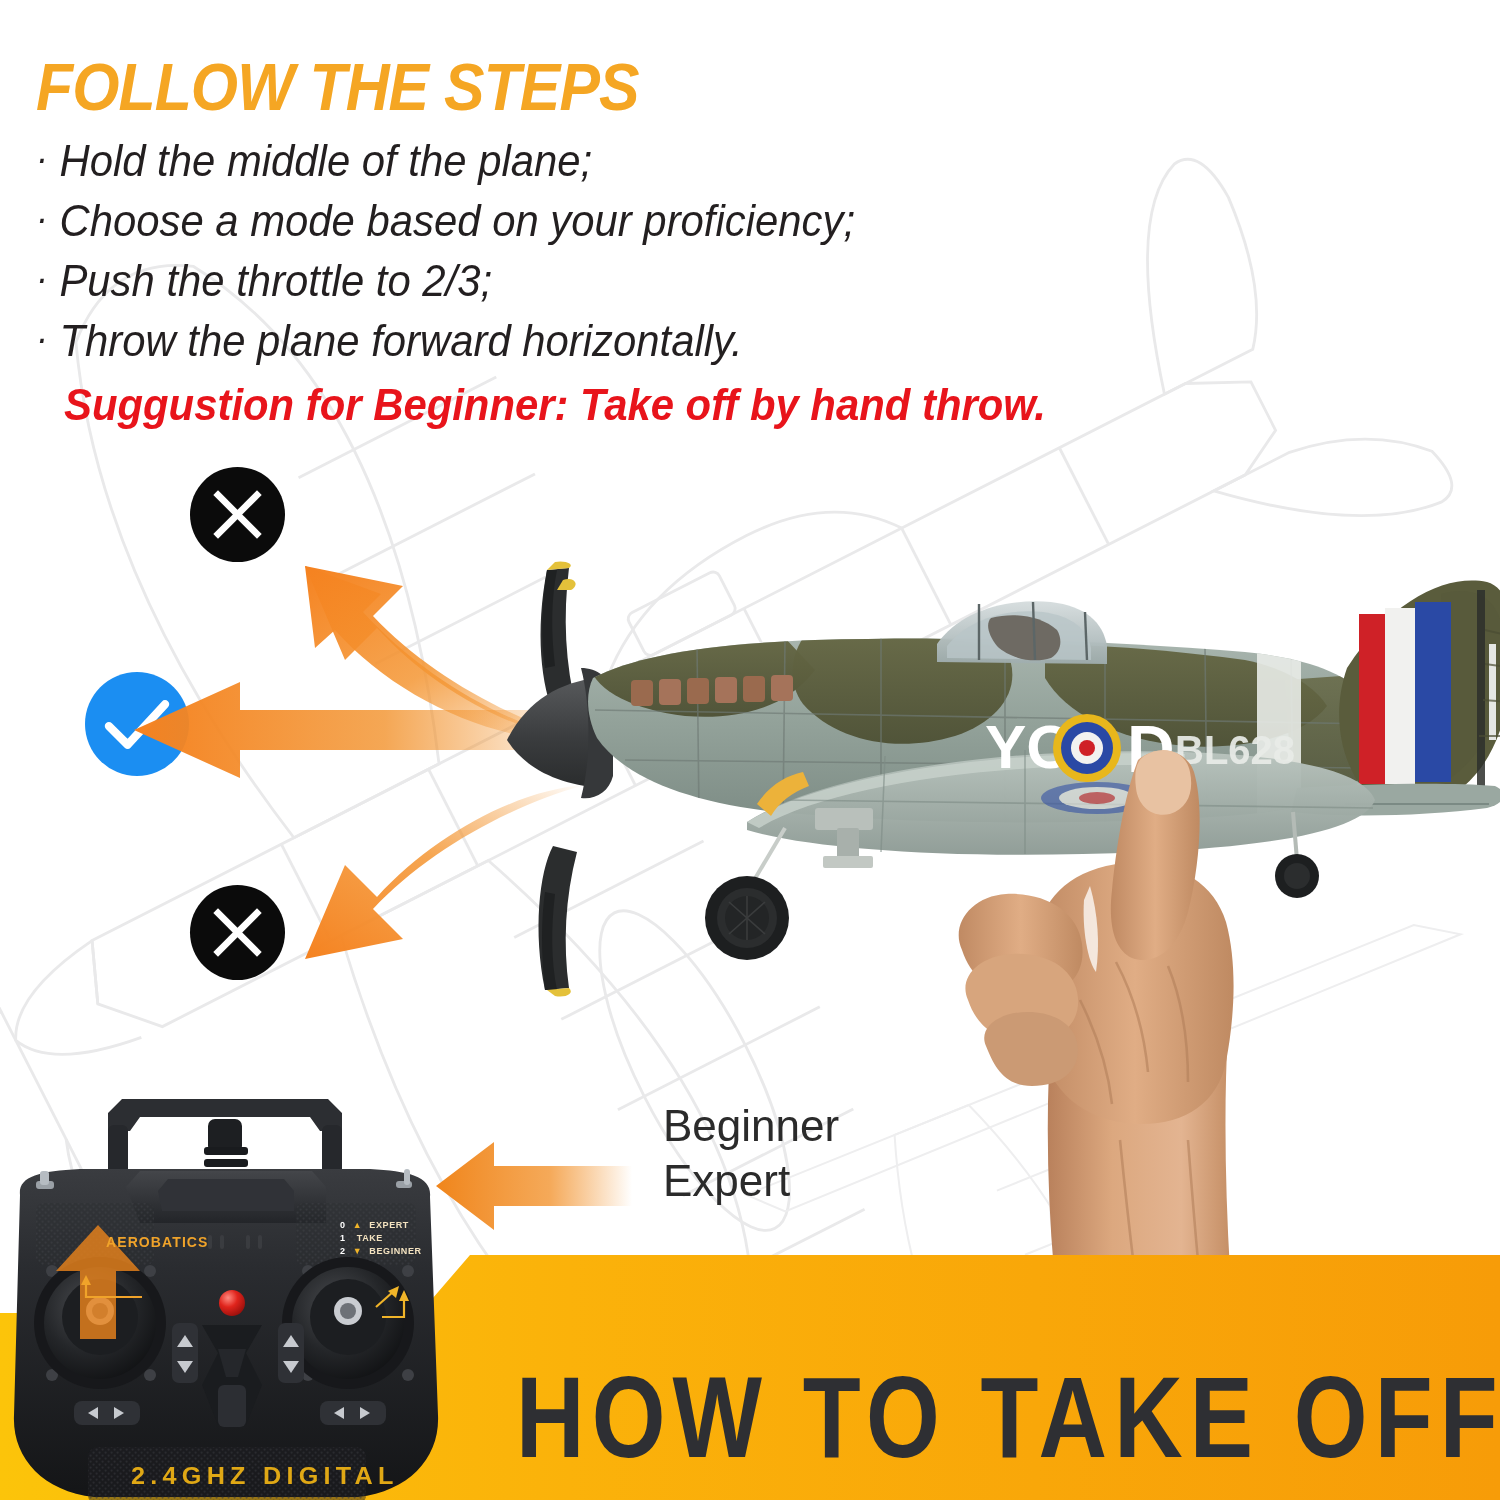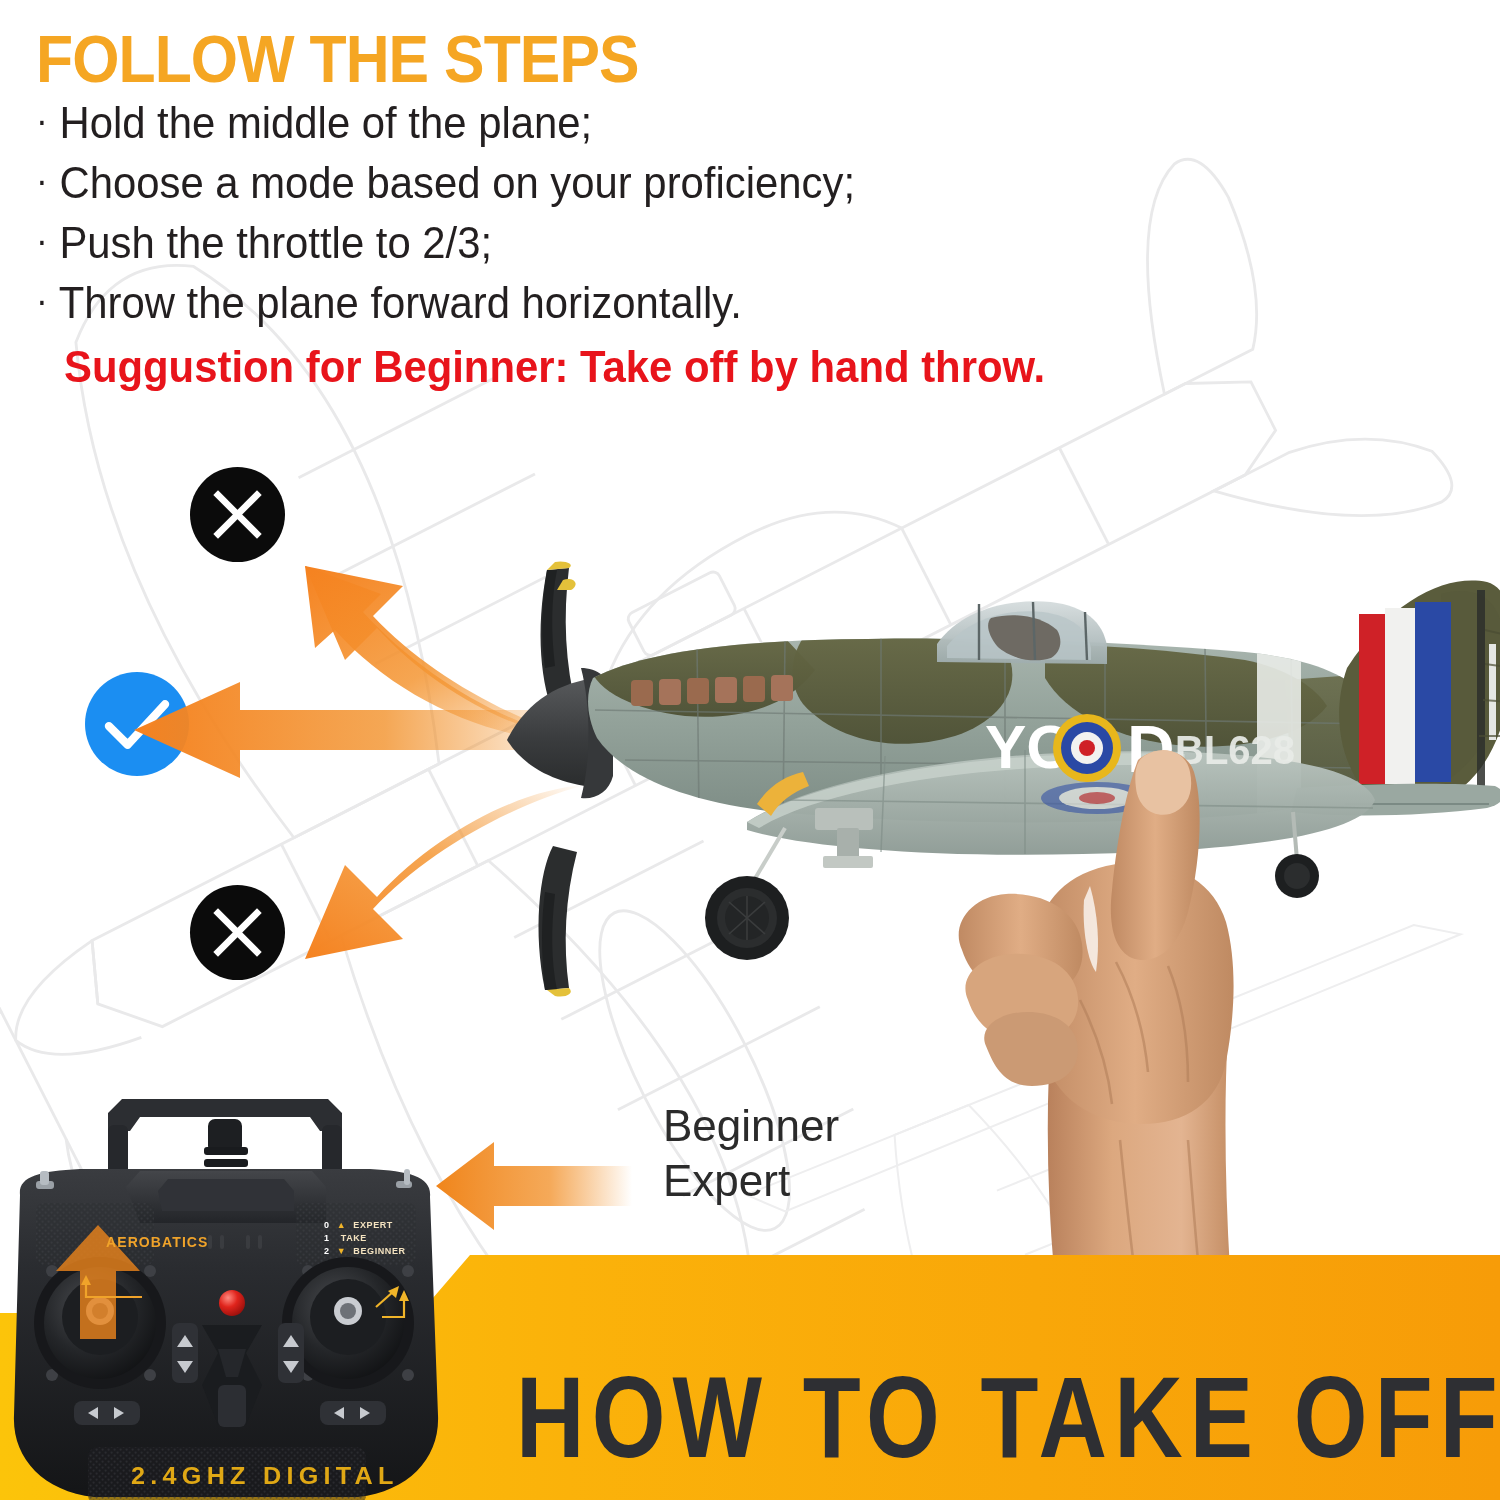--- a/index.html
+++ b/index.html
@@ -9,30 +9,30 @@
     font-family:"Liberation Sans", sans-serif;
   }
   #stage { position:absolute; inset:0; width:1500px; height:1500px; }
 
   
   .blueprint { position:absolute; inset:0; pointer-events:none; }
   .blueprint svg { position:absolute; width:1500px; height:1500px; }
 
   
   .headline {
-    position:absolute; left:36px; top:26px; width:1180px;
+    position:absolute; left:36px; top:54px; width:1180px;font-style:italic;
   }
   .headline-title {
     font-size:66px; font-weight:bold; color:#f5a623;
     letter-spacing:-1px; line-height:1.02;
     font-family:"Liberation Sans Narrow","Liberation Sans",sans-serif;
     transform:scaleX(0.92); transform-origin:left center;
     white-space:nowrap;
   }
-  .steps { }
+  .steps { margin-top:10px; }
   .step-line {
     font-size:45px; color:#231f20; line-height:1.33;
     font-family:"Liberation Sans Narrow","Liberation Sans",sans-serif;
     transform:scaleX(0.93); transform-origin:left center;
     white-space:nowrap; font-weight:400;
   }
   .step-line .bullet { font-size:38px; vertical-align:4px; }
   .note-line {
     font-size:45px; color:#e8141b; font-weight:bold; line-height:1.33;
     margin-left:28px; margin-top:4px;
@@ -83,21 +83,21 @@
   }
 
   
   .tx { position:absolute; left:-10px; top:1085px; width:470px; height:420px; }
   .tx svg { width:100%; height:100%; display:block; }
   .tx-label-aerobatics {
     position:absolute; left:106px; top:1234px;
     font-size:14px; color:#f0a32a; font-weight:bold; letter-spacing:1.1px;
     font-family:"Liberation Sans", sans-serif; white-space:nowrap;
   }
-  .tx-switch-table { position:absolute; left:324px; top:1219px; }
+  .tx-switch-table { position:absolute; left:340px; top:1219px; }
   .tx-switch-row {
     font-size:9px; color:#f4e3c0; font-weight:bold; letter-spacing:.6px;
     line-height:1.42; white-space:nowrap;
     font-family:"Liberation Sans", sans-serif;
   }
   .tx-switch-row .num { color:#ffffff; margin-right:4px; }
   .tx-switch-row .tri { color:#f0b429; margin-right:4px; }
   .tx-brand {
     position:absolute; left:131px; top:1462px;
     font-size:24px; font-weight:bold; color:#e0a815; letter-spacing:5px;

